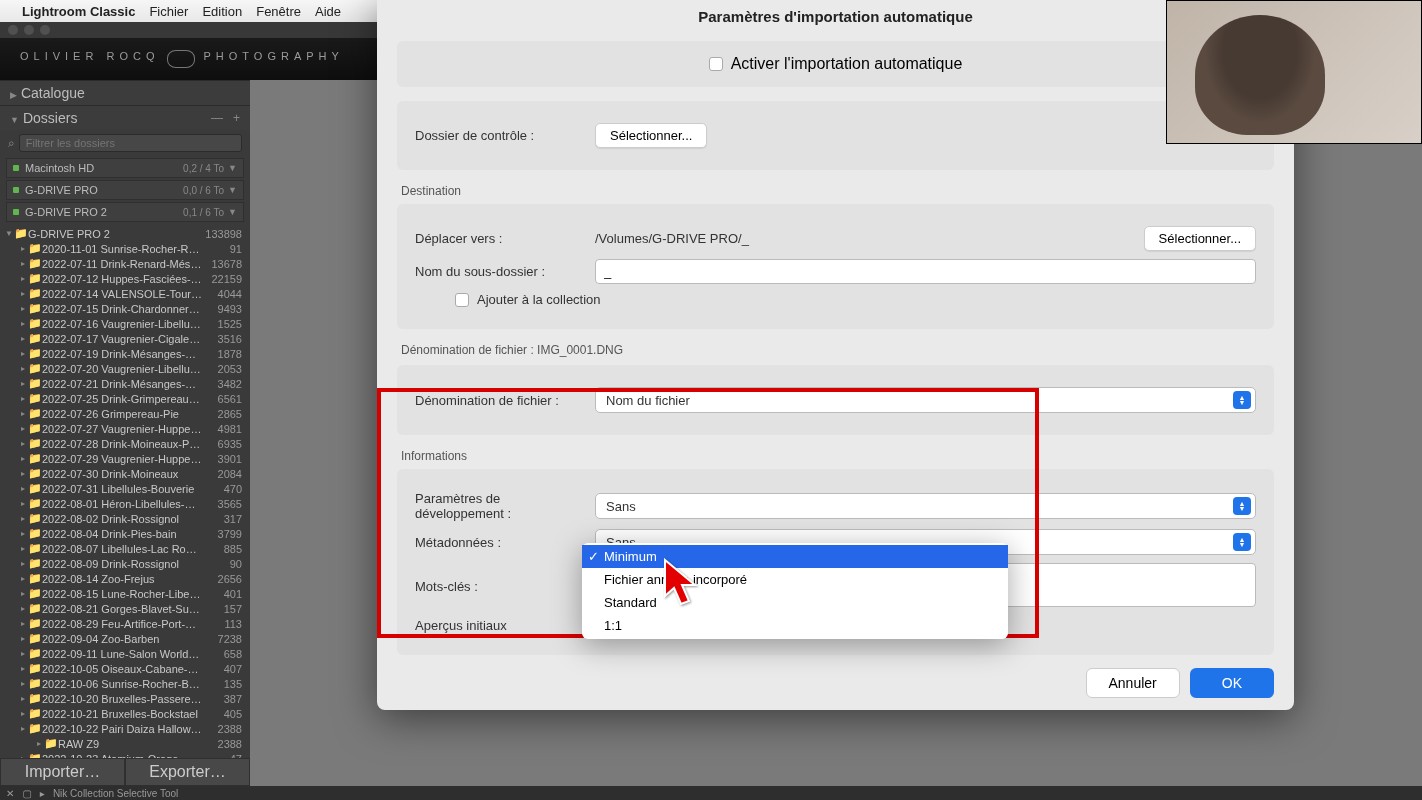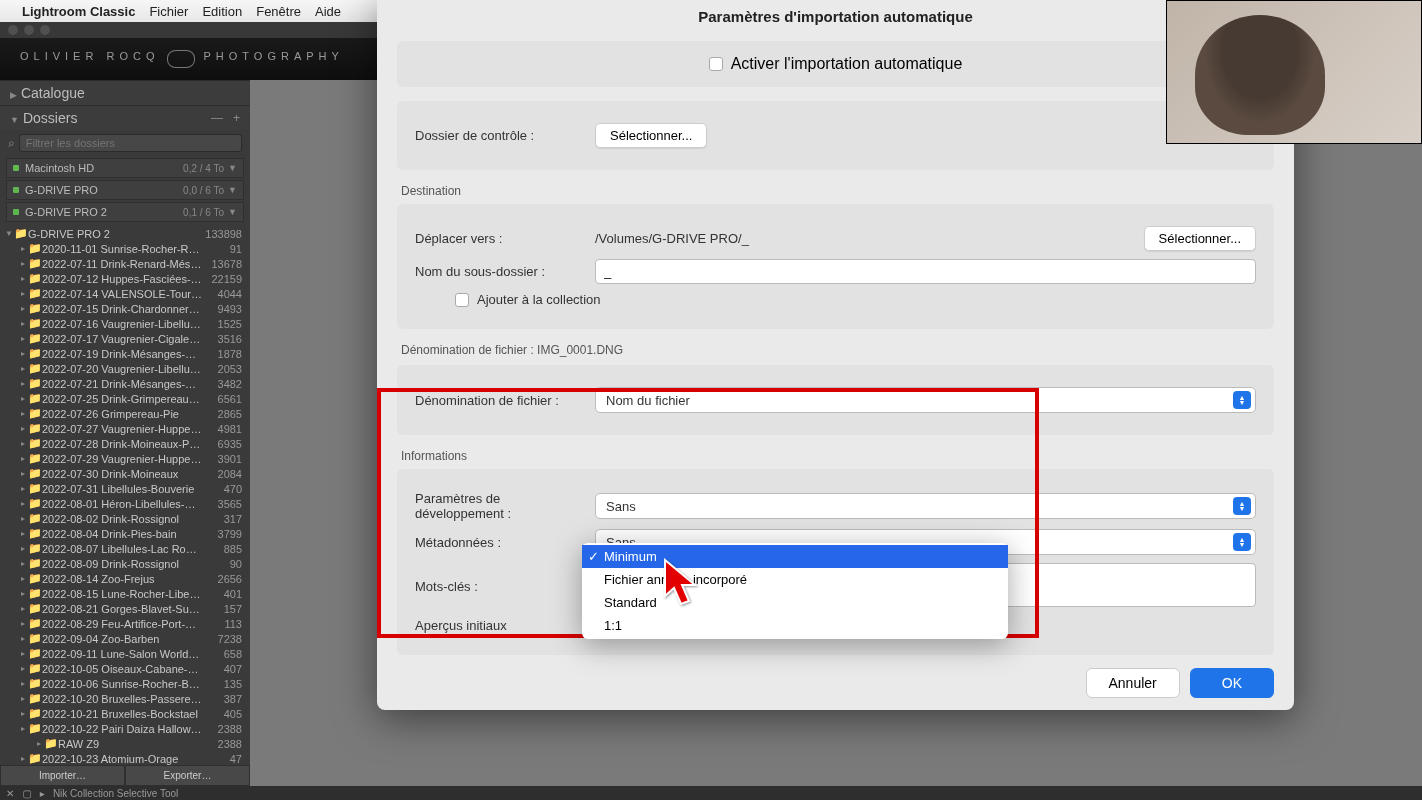--- a/index.html
+++ b/index.html
@@ -35,21 +35,21 @@
 .drive .tri { color: #888; margin-left: 4px; font-size: 9px; }
 .tree { padding: 2px 0; }
 .treerow { display: flex; align-items: center; padding: 1px 8px 1px 4px; font-size: 11px; white-space: nowrap; }
 .treerow .caret { width: 10px; font-size: 8px; color: #888; text-align: center; }
 .treerow .fld { width: 14px; color: #999; font-size: 11px; }
 .treerow .name { flex: 1; overflow: hidden; text-overflow: ellipsis; color: #c8c8c8; }
 .treerow .cnt { color: #999; font-size: 11px; min-width: 40px; text-align: right; }
 .indent1 { padding-left: 18px; }
 .indent2 { padding-left: 34px; }
 .panel-btns { position: absolute; bottom: 0; left: 0; right: 0; display: flex; }
-.panel-btns button { flex: 1; background: #484848; border: 1px solid #2f2f2f; color: #ccc; padding: 4px; font-size: 10px; }
+.panel-btns button { flex: 1; background: #484848; border: 1px solid #2f2f2f; color: #ccc; padding: 4px; font-size: 16px; }
 
 
 .mainbg { position: absolute; left: 250px; right: 0; top: 80px; bottom: 14px; background: #7a7a7a; }
 
 
 .dialog { position: absolute; left: 377px; top: 0; width: 917px; height: 710px; background: #eaeaea; border-radius: 0 0 8px 8px; box-shadow: 0 8px 40px rgba(0,0,0,.5); display: flex; flex-direction: column; }
 .dialog-title { font-size: 15px; font-weight: 600; text-align: center; padding: 8px; color: #222; }
 .dialog-body { flex: 1; padding: 8px 20px; overflow: auto; }
 .dlg-section { background: #e2e2e2; border-radius: 6px; padding: 14px 18px; margin-bottom: 14px; }
 .dlg-row { display: flex; align-items: center; margin: 8px 0; font-size: 13px; color: #333; }

